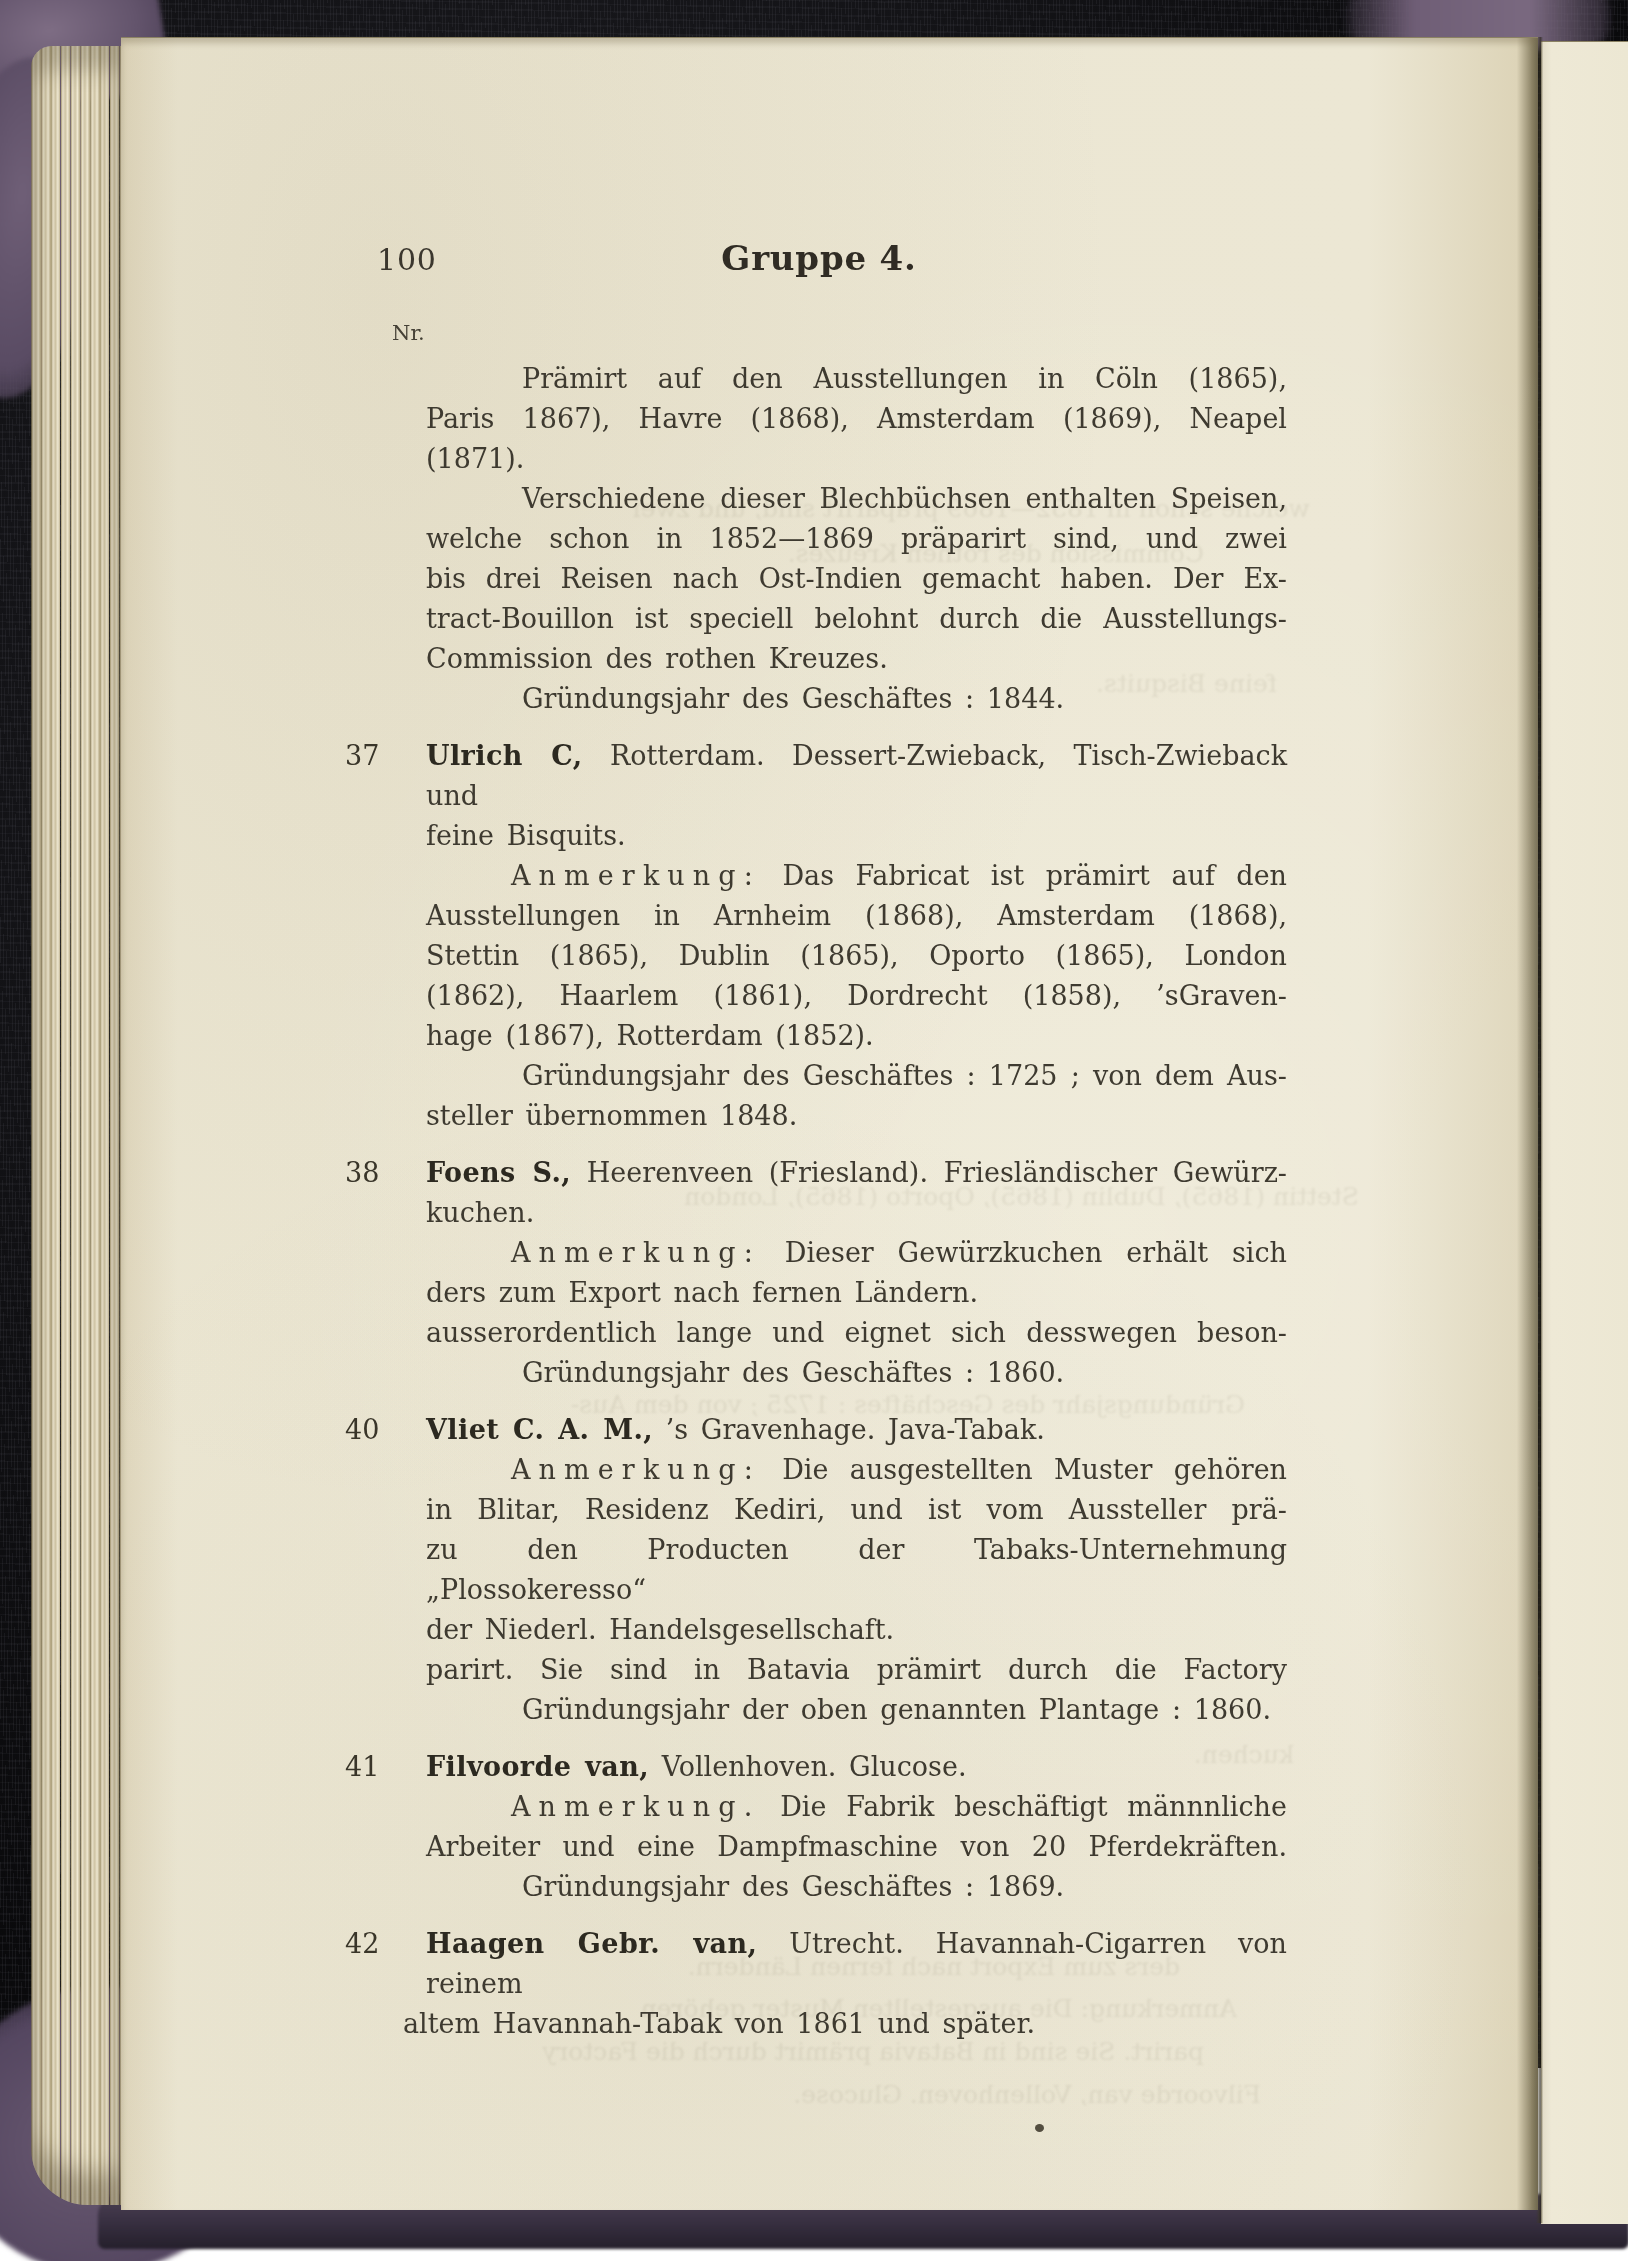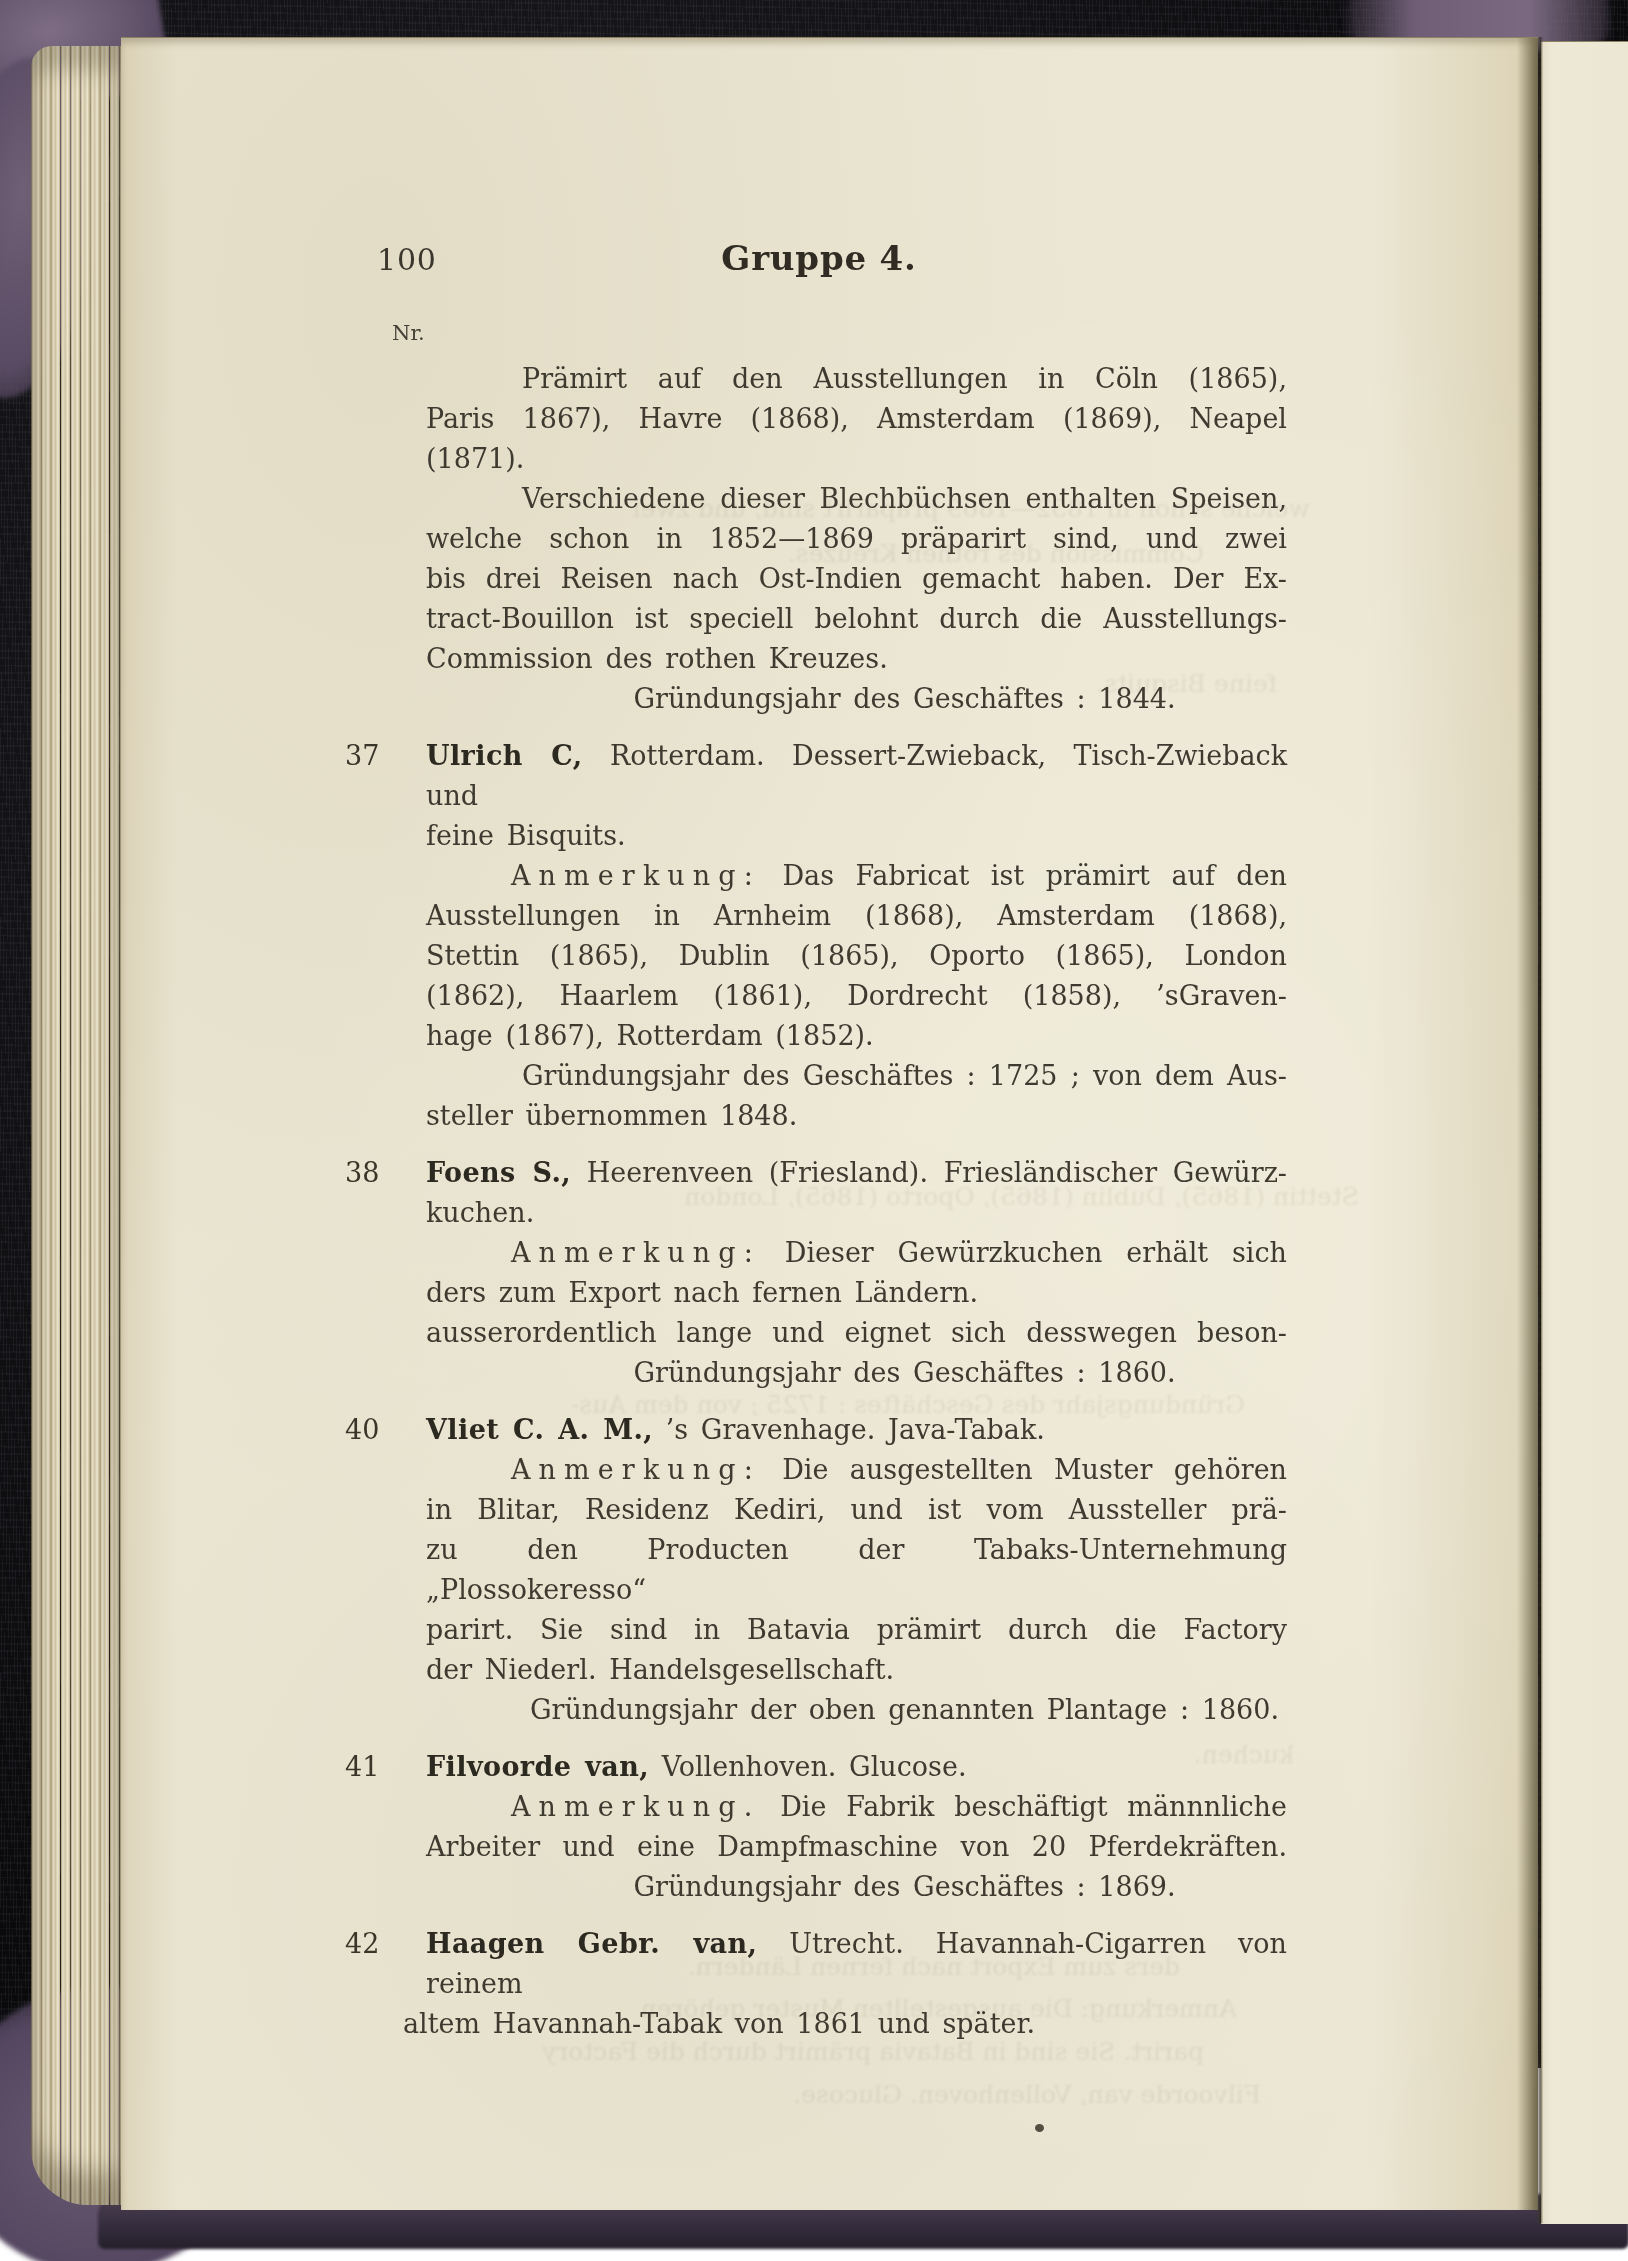--- a/index.html
+++ b/index.html
@@ -72,21 +72,21 @@
     position:absolute;left:271px;top:283px;font-size:21px;color:#454136;
   }
   .text-column{
     position:absolute;left:305px;top:321px;width:861px;
     font-size:27px;line-height:40px;color:#3e3a30;word-spacing:4.1px;
   }
   .block{margin:0;}
   .block.gap{margin-top:17px;}
   .line{position:relative;min-height:40px;text-align:left;}
   .line.just{text-align:justify;text-align-last:justify;}
-  .line.ind-first{padding-left:96px;text-align:center;}
+  .line.ind-first{padding-left:96px;}
   .line.ind-note{padding-left:85px;}
   .line.ind-hang-sm{margin-left:-23px;}
   .num{position:absolute;left:-81px;top:0;color:#393529;}
   .seg-bold{font-weight:700;color:#2c2920;letter-spacing:0.4px;}
   .seg-spaced{letter-spacing:8.1px;}
   
   .ghost-line{
     position:absolute;transform:scaleX(-1);
     font-size:25px;color:#6e6750;opacity:.11;filter:blur(1.3px);
     white-space:nowrap;overflow:hidden;width:733px;
@@ -161,22 +161,22 @@
           <div class="line just ind-note"><span class="seg-spaced">Anmerkung:</span><span class="seg"> Dieser Gewürzkuchen erhält sich</span></div>
           <div class="line"><span class="seg">ders zum Export nach fernen Ländern.</span></div>
           <div class="line just"><span class="seg">ausserordentlich lange und eignet sich desswegen beson-</span></div>
           <div class="line ind-first"><span class="seg">Gründungsjahr des Geschäftes : 1860.</span></div>
         </div>
         <div class="block gap">
           <div class="line"><span class="num">40</span><span class="seg-bold">Vliet C. A. M.,</span><span class="seg"> ’s Gravenhage. Java-Tabak.</span></div>
           <div class="line just ind-note"><span class="seg-spaced">Anmerkung:</span><span class="seg"> Die ausgestellten Muster gehören</span></div>
           <div class="line just"><span class="seg">in Blitar, Residenz Kediri, und ist vom Aussteller prä-</span></div>
           <div class="line just"><span class="seg">zu den Producten der Tabaks-Unternehmung „Plossokeresso“</span></div>
+          <div class="line"><span class="seg">der Niederl. Handelsgesellschaft.</span></div>
           <div class="line just"><span class="seg">parirt. Sie sind in Batavia prämirt durch die Factory</span></div>
-          <div class="line"><span class="seg">der Niederl. Handelsgesellschaft.</span></div>
           <div class="line ind-first"><span class="seg">Gründungsjahr der oben genannten Plantage : 1860.</span></div>
         </div>
         <div class="block gap">
           <div class="line"><span class="num">41</span><span class="seg-bold">Filvoorde van,</span><span class="seg"> Vollenhoven. Glucose.</span></div>
           <div class="line just ind-note"><span class="seg-spaced">Anmerkung.</span><span class="seg"> Die Fabrik beschäftigt männnliche</span></div>
           <div class="line just"><span class="seg">Arbeiter und eine Dampfmaschine von 20 Pferdekräften.</span></div>
           <div class="line ind-first"><span class="seg">Gründungsjahr des Geschäftes : 1869.</span></div>
         </div>
         <div class="block gap">
           <div class="line just"><span class="num">42</span><span class="seg-bold">Haagen Gebr. van,</span><span class="seg"> Utrecht. Havannah-Cigarren von reinem</span></div>

